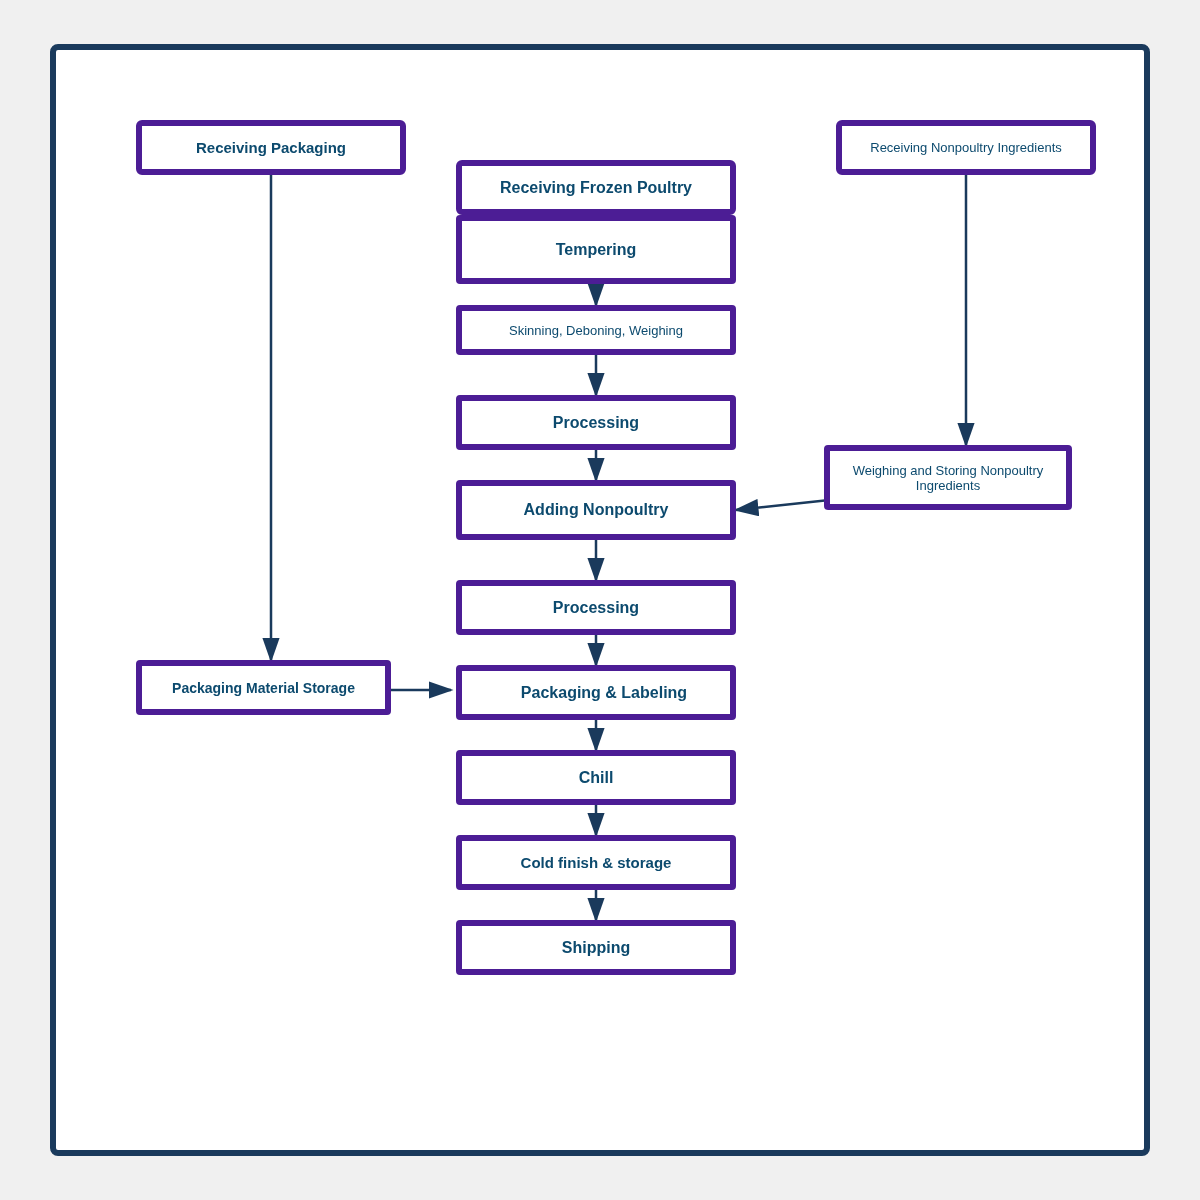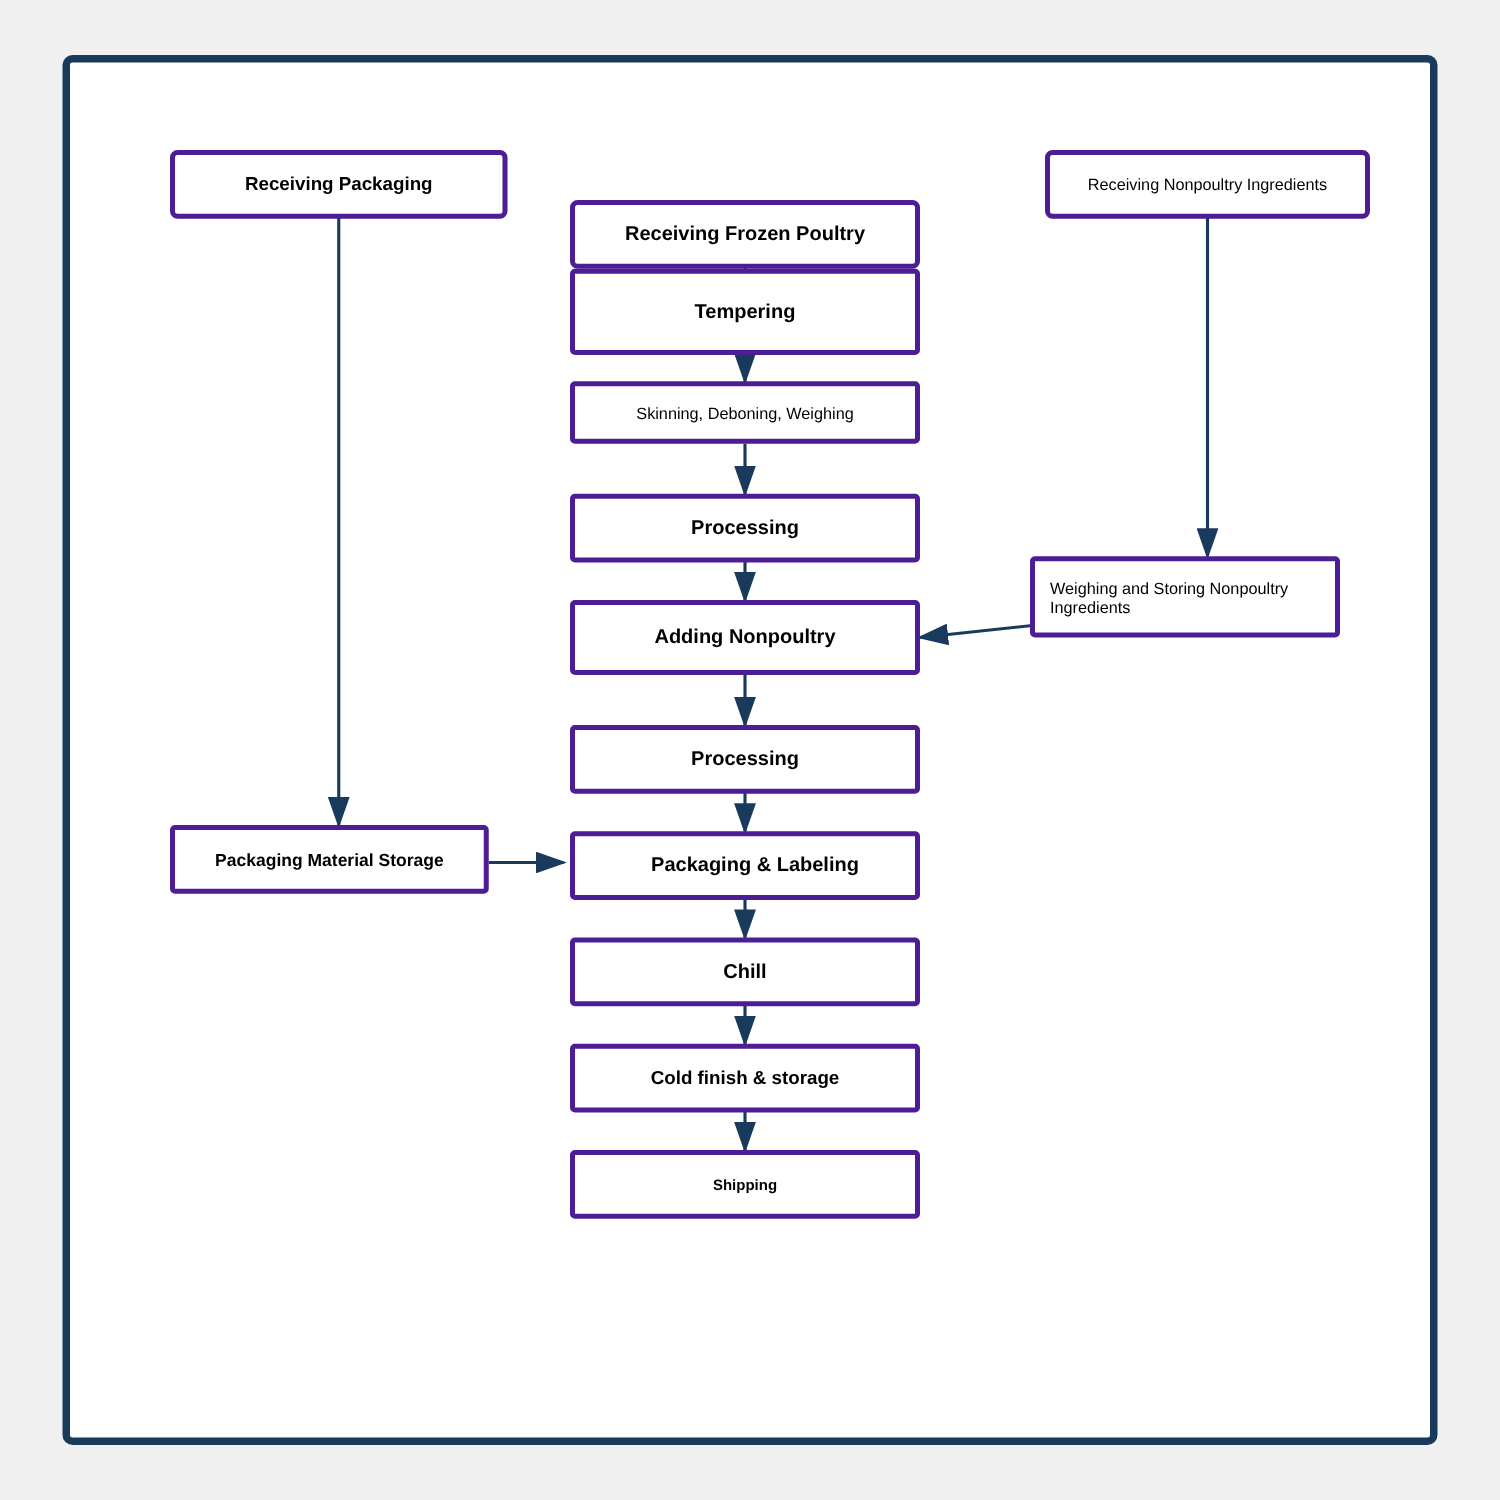--- a/index.html
+++ b/index.html
@@ -21,26 +21,27 @@
       position: relative;
     }
     .diagram {
       position: relative;
       width: 100%;
       height: 1020px;
     }
     
     .box {
       position: absolute;
-      border: 4px solid #4c1d95;
+      border: 6px solid #4c1d95;
       background: white;
       display: flex;
       align-items: center;
       justify-content: center;
-      color: #000000;
+      text-align: center;
+      color: #0c4a6e;
       padding: 8px 12px;
       border-radius: 4px;
     }
     .box.bold-text {
       font-weight: bold;
       font-size: 16px;
     }
     .box.normal-text {
       font-size: 13px;
     }
@@ -119,20 +120,20 @@
     <div class="box bold-text" style="left: 360px; top: 390px; width: 280px; height: 60px; font-size: 16px;">Adding Nonpoultry</div>
 
     <div class="box bold-text" style="left: 360px; top: 490px; width: 280px; height: 55px; font-size: 16px;">Processing</div>
 
     <div class="box bold-text" style="left: 360px; top: 575px; width: 280px; height: 55px; font-size: 16px; padding-left: 28px;">Packaging &amp; Labeling</div>
 
     <div class="box bold-text" style="left: 360px; top: 660px; width: 280px; height: 55px; font-size: 16px;">Chill</div>
 
     <div class="box bold-text" style="left: 360px; top: 745px; width: 280px; height: 55px; font-size: 15px;">Cold finish &amp; storage</div>
 
-    <div class="box bold-text" style="left: 360px; top: 830px; width: 280px; height: 55px; font-size: 12px;">Shipping</div>
+    <div class="box bold-text" style="left: 360px; top: 830px; width: 280px; height: 55px; font-size: 16px;">Shipping</div>
 
     <div class="box rounded normal-text" style="left: 740px; top: 30px; width: 260px; height: 55px; font-size: 13px;">Receiving Nonpoultry Ingredients</div>
 
     <div class="box normal-text" style="left: 728px; top: 355px; width: 248px; height: 65px; font-size: 13px;">Weighing and Storing Nonpoultry Ingredients</div>
 
   </div>
 </div>
 
 </body></html>

